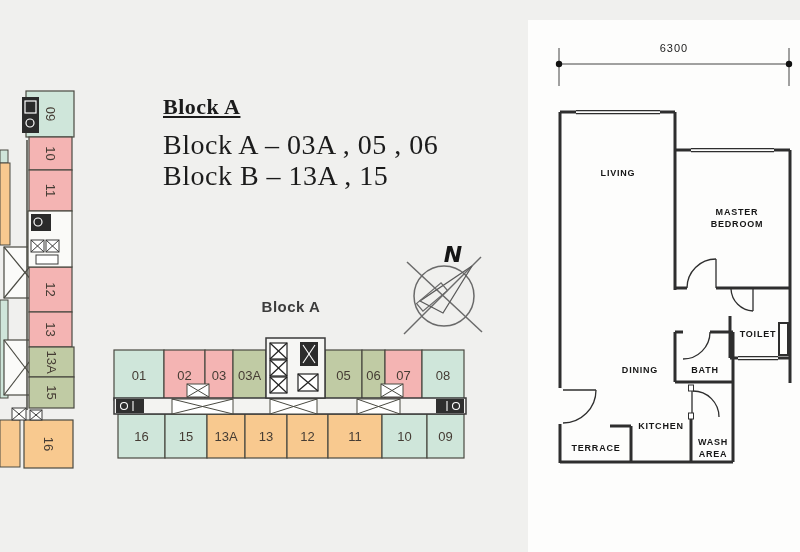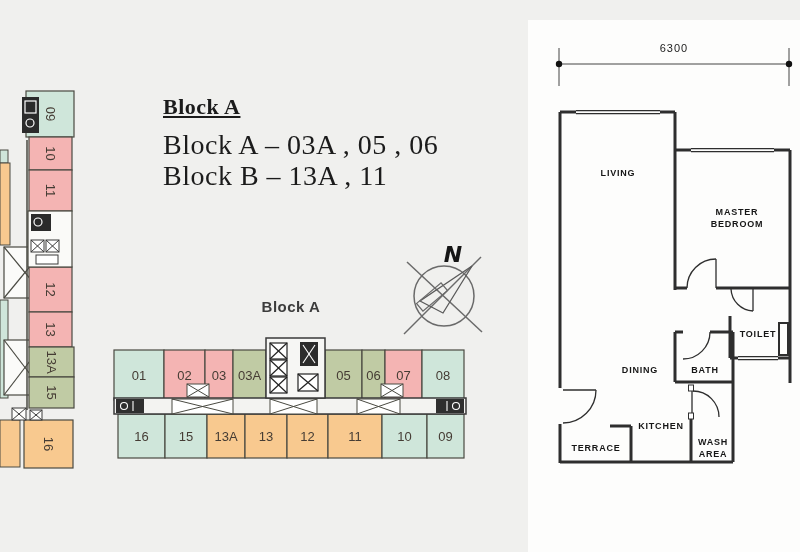--- a/index.html
+++ b/index.html
@@ -278,15 +278,15 @@
       <text class="room-label" x="661" y="429" text-anchor="middle">KITCHEN</text>
       <text class="room-label" x="713" y="445" text-anchor="middle">WASH</text>
       <text class="room-label" x="713" y="457" text-anchor="middle">AREA</text>
       <text class="room-label" x="596" y="451" text-anchor="middle">TERRACE</text>
     </g>
   </svg>
 
   <div class="legend">
     <div class="legend-title">Block A</div>
     <div class="legend-line">Block A – 03A , 05 , 06</div>
-    <div class="legend-line">Block B – 13A , 11</div>
+    <div class="legend-line">Block B – 13A , 15</div>
   </div>
 </div>
 
 </body></html>

